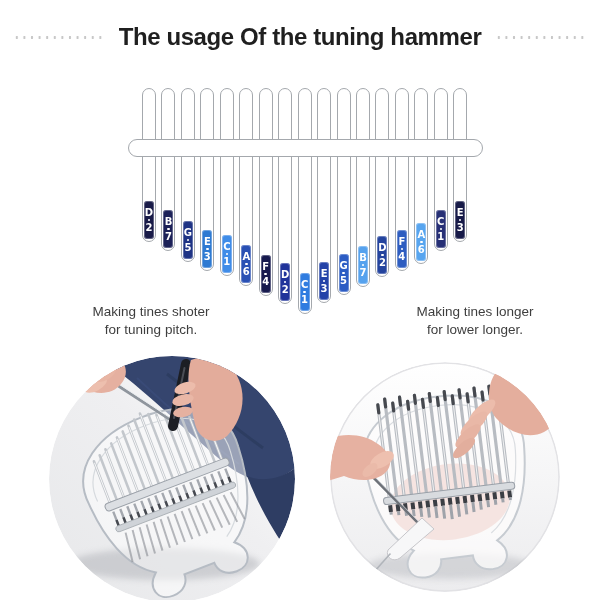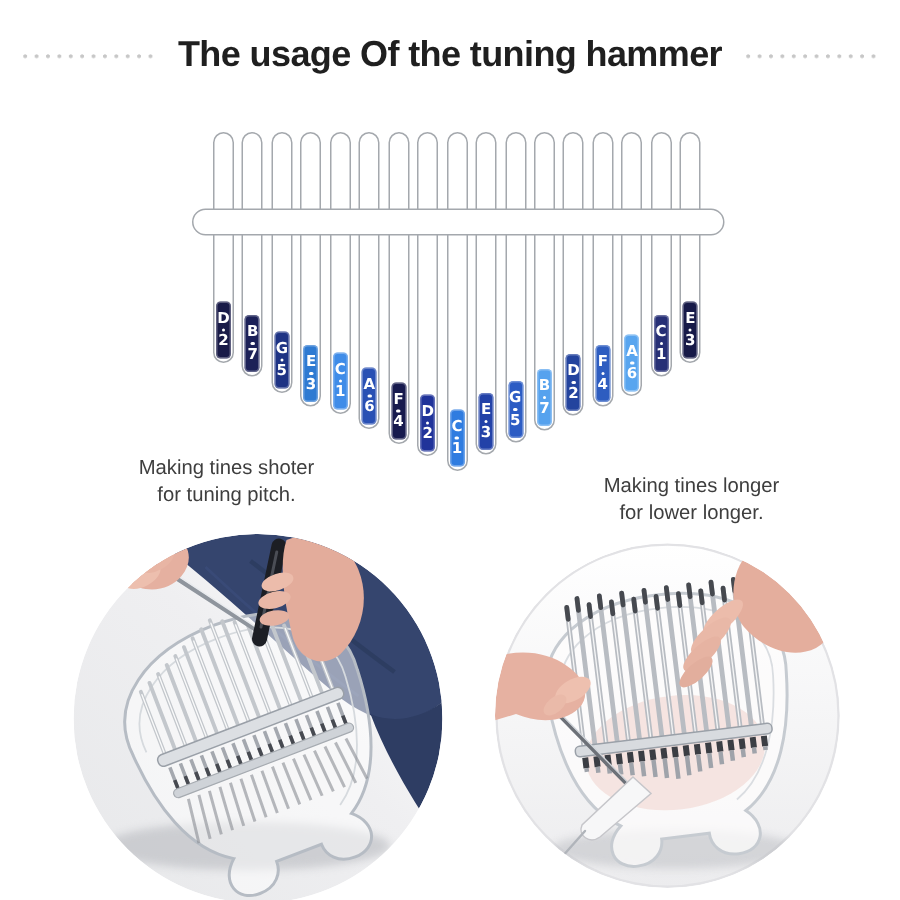--- a/index.html
+++ b/index.html
@@ -22,21 +22,21 @@
            width:10px;height:38px;border-radius:3px;
            display:flex;flex-direction:column;align-items:center;justify-content:center;gap:2px;
            box-shadow:inset 0 0 0 1px rgba(255,255,255,0.30);}
   .s-letter,.s-number{color:#ffffff;font-family:"DejaVu Sans",sans-serif;
            font-weight:700;font-size:10px;line-height:9px;}
   .s-dot{width:2.5px;height:2.5px;border-radius:50%;background:#ffffff;}
   
   .caption{position:absolute;top:303px;transform:translateX(-50%);text-align:center;
            font-size:13.5px;line-height:17.5px;color:#3e3e3e;white-space:nowrap;}
   .caption-left{left:151px;}
-  .caption-right{left:461px;margin-top:12px;}
+  .caption-right{left:475px;}
   
   .photo{position:absolute;border-radius:50%;overflow:hidden;}
   .photo-left{left:49px;top:356px;width:246px;height:246px;}
   .photo-right{left:330px;top:362px;width:230px;height:230px;}
 </style>
 </head>
 <body>
 
 <div class="page">
 

